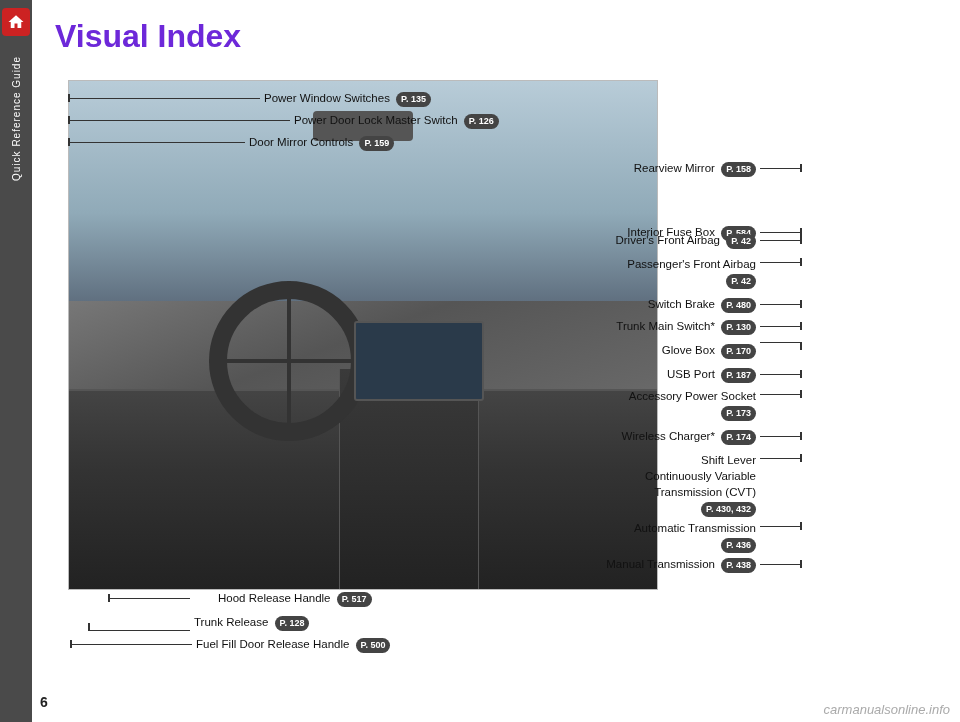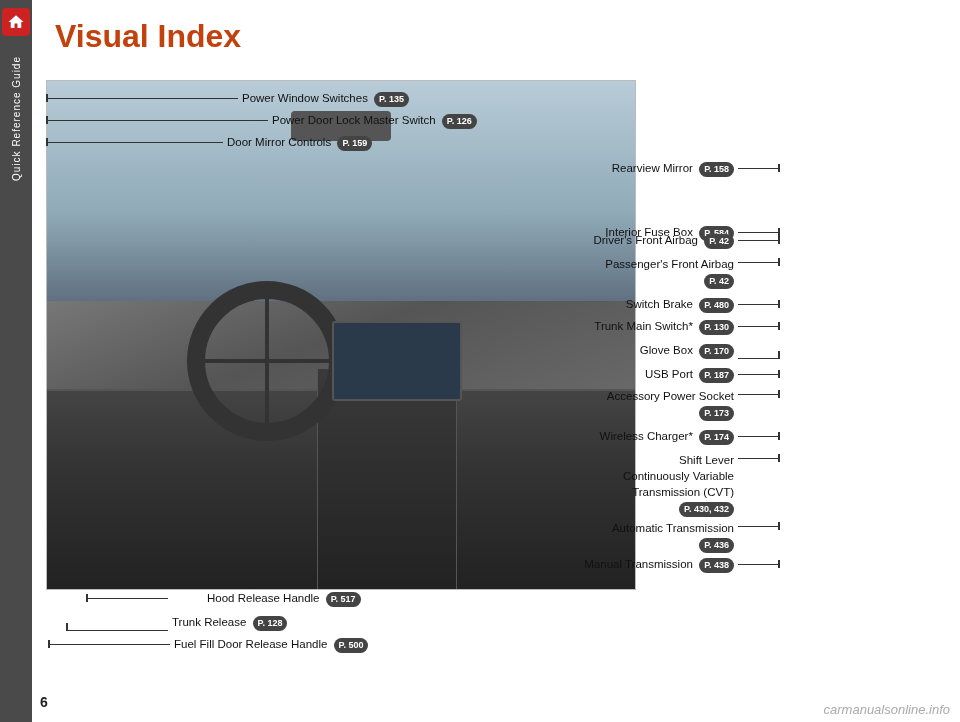--- a/index.html
+++ b/index.html
@@ -56,27 +56,27 @@
       color: #222;
     }
 
     
     .page-title {
       position: absolute;
       left: 55px;
       top: 18px;
       font-size: 32px;
       font-weight: bold;
-      color: #c2410c;
+      color: #6d28d9;
     }
 
     
     .main-content {
       position: absolute;
-      left: 26px;
+      left: 48px;
       top: 60px;
       width: 764px;
       height: 640px;
     }
 
     
     .car-image-container {
       position: absolute;
       left: 20px;
       top: 20px;
@@ -307,21 +307,21 @@
   </div>
 
   <div style="position:absolute; right:10px; top:258px; display:flex; align-items:center; justify-content:flex-end;">
     <span class="ann-text">
       <b>Trunk Main Switch*</b> <span class="badge">P. 130</span>
     </span>
     <div style="width:40px; height:1px; background:#333; margin-left:4px;"></div>
     <div style="width:2px; height:8px; background:#333;"></div>
   </div>
 
-  <div style="position:absolute; right:10px; top:282px; display:flex; align-items:flex-end; justify-content:flex-end;">
+  <div style="position:absolute; right:10px; top:282px; display:flex; align-items:flex-start; justify-content:flex-end;">
     <span class="ann-text">
       <b>Glove Box</b> <span class="badge">P. 170</span>
     </span>
     <div style="width:40px; height:1px; background:#333; margin-left:4px;"></div>
     <div style="width:2px; height:8px; background:#333;"></div>
   </div>
 
   <div style="position:absolute; right:10px; top:306px; display:flex; align-items:center; justify-content:flex-end;">
     <span class="ann-text">
       <b>USB Port</b> <span class="badge">P. 187</span>
@@ -368,21 +368,21 @@
     <span class="ann-text">
       <b>Manual Transmission</b> <span class="badge">P. 438</span>
     </span>
     <div style="width:40px; height:1px; background:#333; margin-left:4px;"></div>
     <div style="width:2px; height:8px; background:#333;"></div>
   </div>
 
   <div style="position:absolute; left:60px; top:530px; display:flex; align-items:center;">
     <div style="width:2px; height:8px; background:#333;"></div>
     <div style="width:80px; height:1px; background:#333;"></div>
-    <span class="ann-text" style="margin-left:19px;padding-left:20px;">
+    <span class="ann-text" style="margin-left:8px;padding-left:20px;">
       <b>Hood Release Handle</b> <span class="badge">P. 517</span>
     </span>
   </div>
 
   <div style="position:absolute; left:40px; top:554px; display:flex; align-items:flex-end;">
     <div style="width:2px; height:8px; background:#333;"></div>
     <div style="width:100px; height:1px; background:#333;"></div>
     <span class="ann-text" style="margin-left:4px;">
       <b>Trunk Release</b> <span class="badge">P. 128</span>
     </span>

